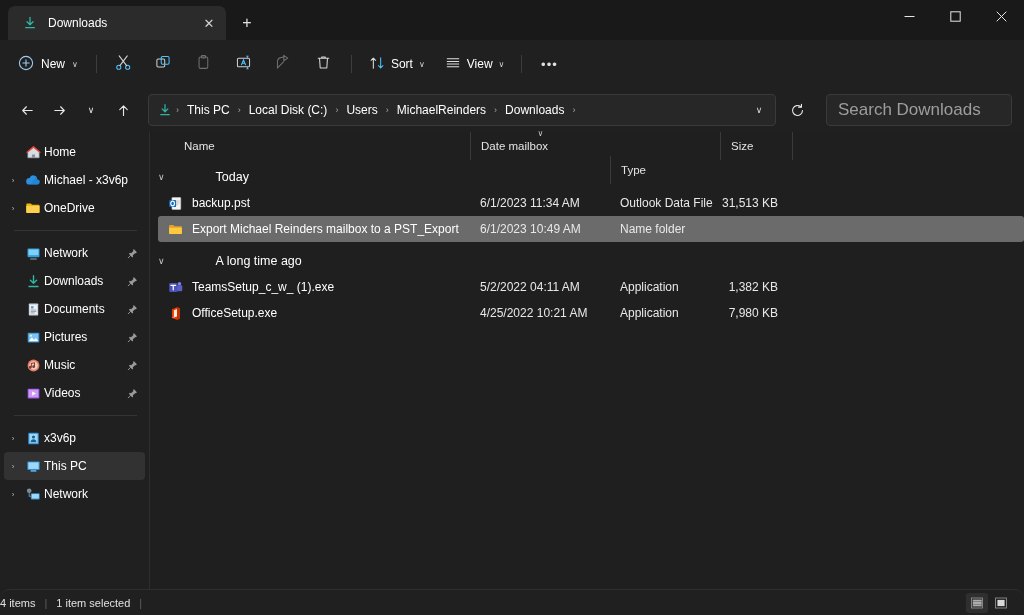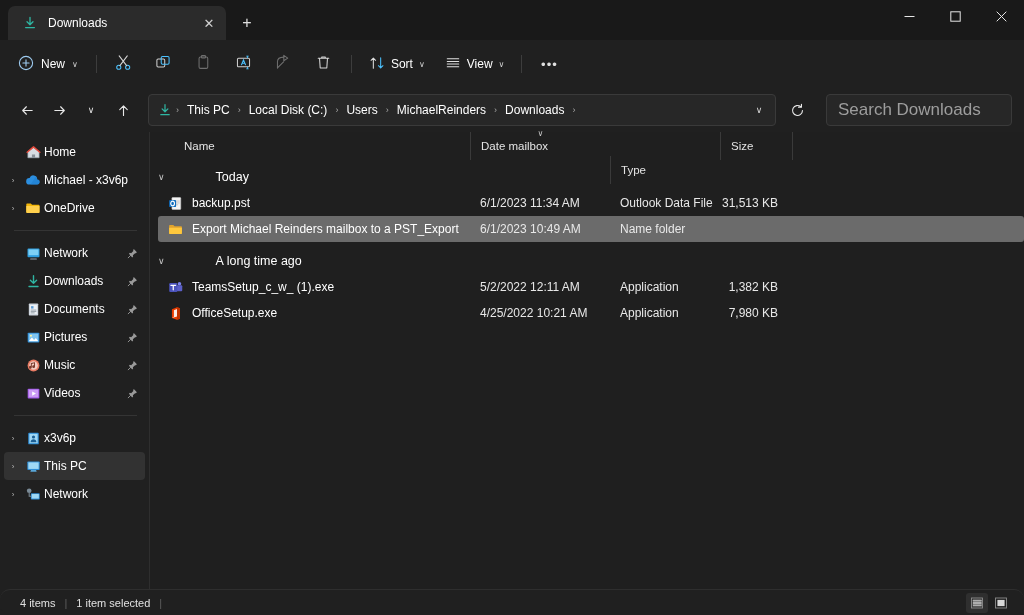--- a/index.html
+++ b/index.html
@@ -120,21 +120,21 @@
   .row { height: 26px; display: flex; align-items: center; margin: 0 0 0 8px; border-radius: 3px; }
   .row.selected { background: #6b6b6b; }
   .cell-name { display: flex; align-items: center; gap: 9px; padding-left: 10px; min-width: 0; }
   .cell-name .fname { font-size: 12px; color: #ffffff; white-space: nowrap; overflow: hidden; text-overflow: ellipsis; }
   .cell { font-size: 12px; color: #e8e8e8; padding-left: 10px; white-space: nowrap; overflow: hidden; }
   .cell.size { text-align: right; padding-right: 14px; padding-left: 0; }
 
   
   .statusbar {
     height: 26px; flex: 0 0 26px; background: #202020; border-top: 1px solid #2e2e2e;
-    display: flex; align-items: center; padding: 0 6px 0 20px; border-radius: 10px;
+    display: flex; align-items: center; padding: 0 6px 0 0; border-radius: 10px;
   }
   .status-txt { font-size: 11px; color: #e0e0e0; }
   .status-sep { color: #5e5e5e; margin: 0 9px; font-size: 11px; }
   .status-spacer { flex: 1; }
   .viewtoggle { display: flex; gap: 2px; padding-right: 6px; }
   .vt { width: 22px; height: 20px; border-radius: 3px; display: flex; align-items: center; justify-content: center; }
   .vt.active { background: #2f2f2f; }
 </style>
 </head>
 <body>
@@ -572,21 +572,21 @@
             <span style="display:flex;">
               <svg width="15" height="15" viewBox="0 0 16 16">
                   <circle cx="12.2" cy="4.1" r="1.9" fill="#7b83eb"></circle>
                   <rect x="8.6" y="5.6" width="6.6" height="6.4" rx="1" fill="#5b5fc7"></rect>
                   <rect x="1.3" y="3.3" width="8.6" height="9.4" rx="1.1" fill="#4b53bc"></rect>
                   <path d="M3.1 5.7h5M5.6 5.7v4.8" stroke="#ffffff" stroke-width="1.3" stroke-linecap="round"></path>
                 </svg>
             </span>
             <span class="fname">TeamsSetup_c_w_ (1).exe</span>
           </div>
-          <div class="cell" style="width:140px;">5/2/2022 12:11 AM</div>
+          <div class="cell" style="width:140px;">5/2/2022 04:11 AM</div>
           <div class="cell" style="width:110px;">Application</div>
           <div class="cell size" style="width:72px;">1,382 KB</div>
         </div>
 
         <div class="row">
           <div class="cell-name" style="width:312px;">
             <span style="display:flex;">
               <svg width="15" height="15" viewBox="0 0 16 16">
                   <path d="M9.6 1.3L4.2 3.4v9.3l5.4 2 3.2-1.2V2.5z" fill="#eb3c00"></path>
                   <path d="M9.6 1.3v13.4l3.2-1.2V2.5z" fill="#c23200"></path>

